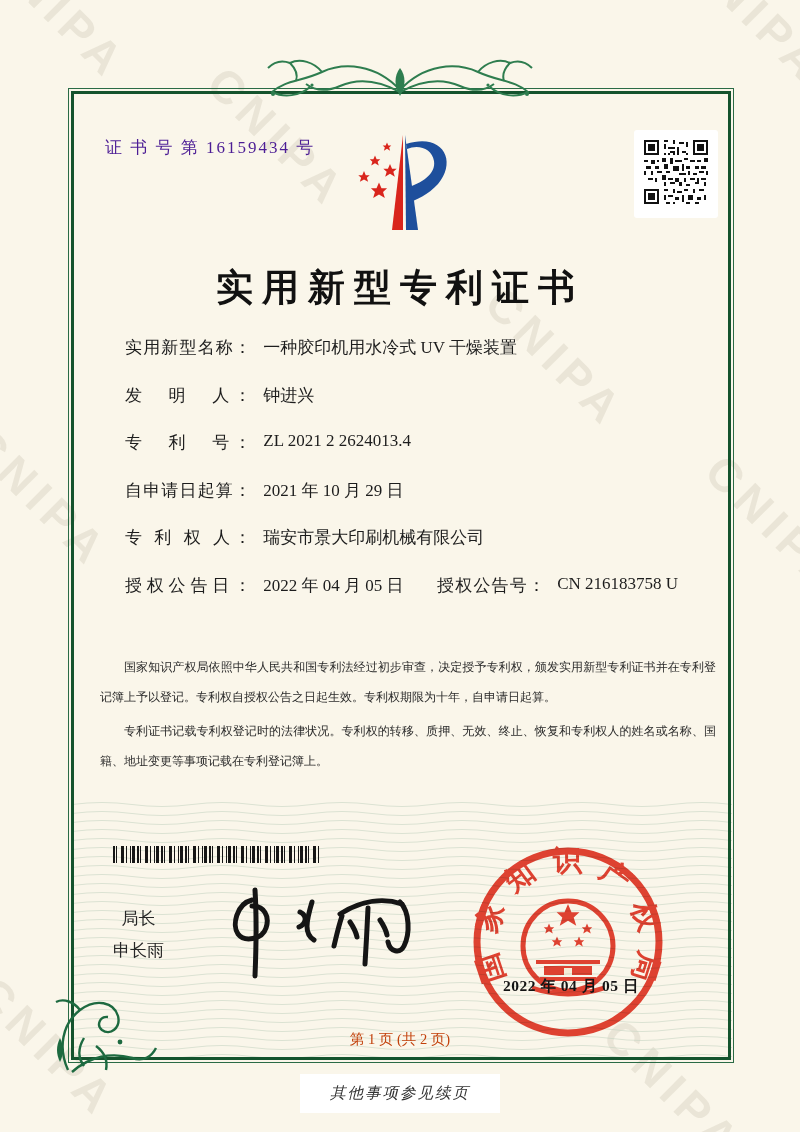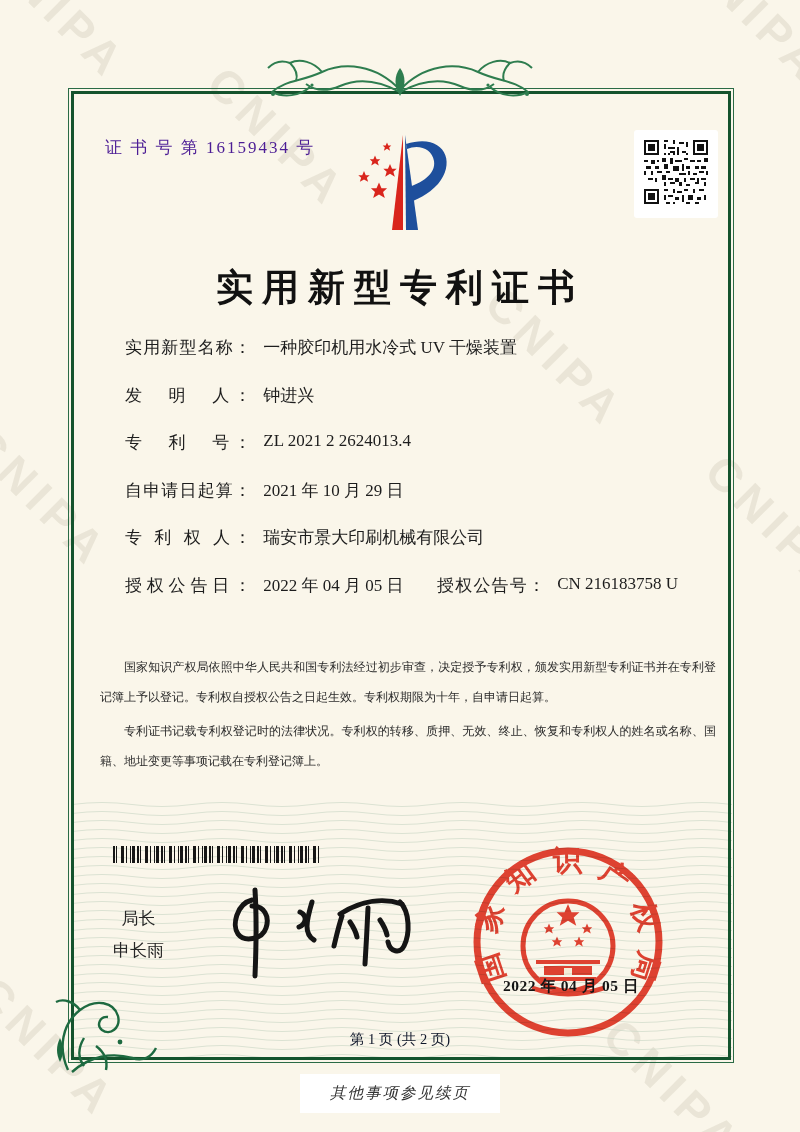--- a/index.html
+++ b/index.html
@@ -75,21 +75,21 @@
   }
   
   .seal-date{
     position:absolute;left:503px;top:976px;
     font-size:15.5px;letter-spacing:0.5px;color:#141414;
     font-weight:bold;
   }
   
   .page-info{
     position:absolute;left:0;top:1030px;width:800px;text-align:center;
-    font-size:14.5px;color:#0f172a;
+    font-size:14.5px;color:#c2410c;
   }
   .cont-note{
     position:absolute;left:50%;top:1074px;transform:translateX(-50%);
     background:#ffffff;padding:9px 30px;
     font-size:15.5px;letter-spacing:2px;color:#333;font-style:italic;
     white-space:nowrap;
     font-family:Liberation Mono, monospace;
   }
   .qr-patch{
     position:absolute;left:634px;top:130px;width:84px;height:88px;

